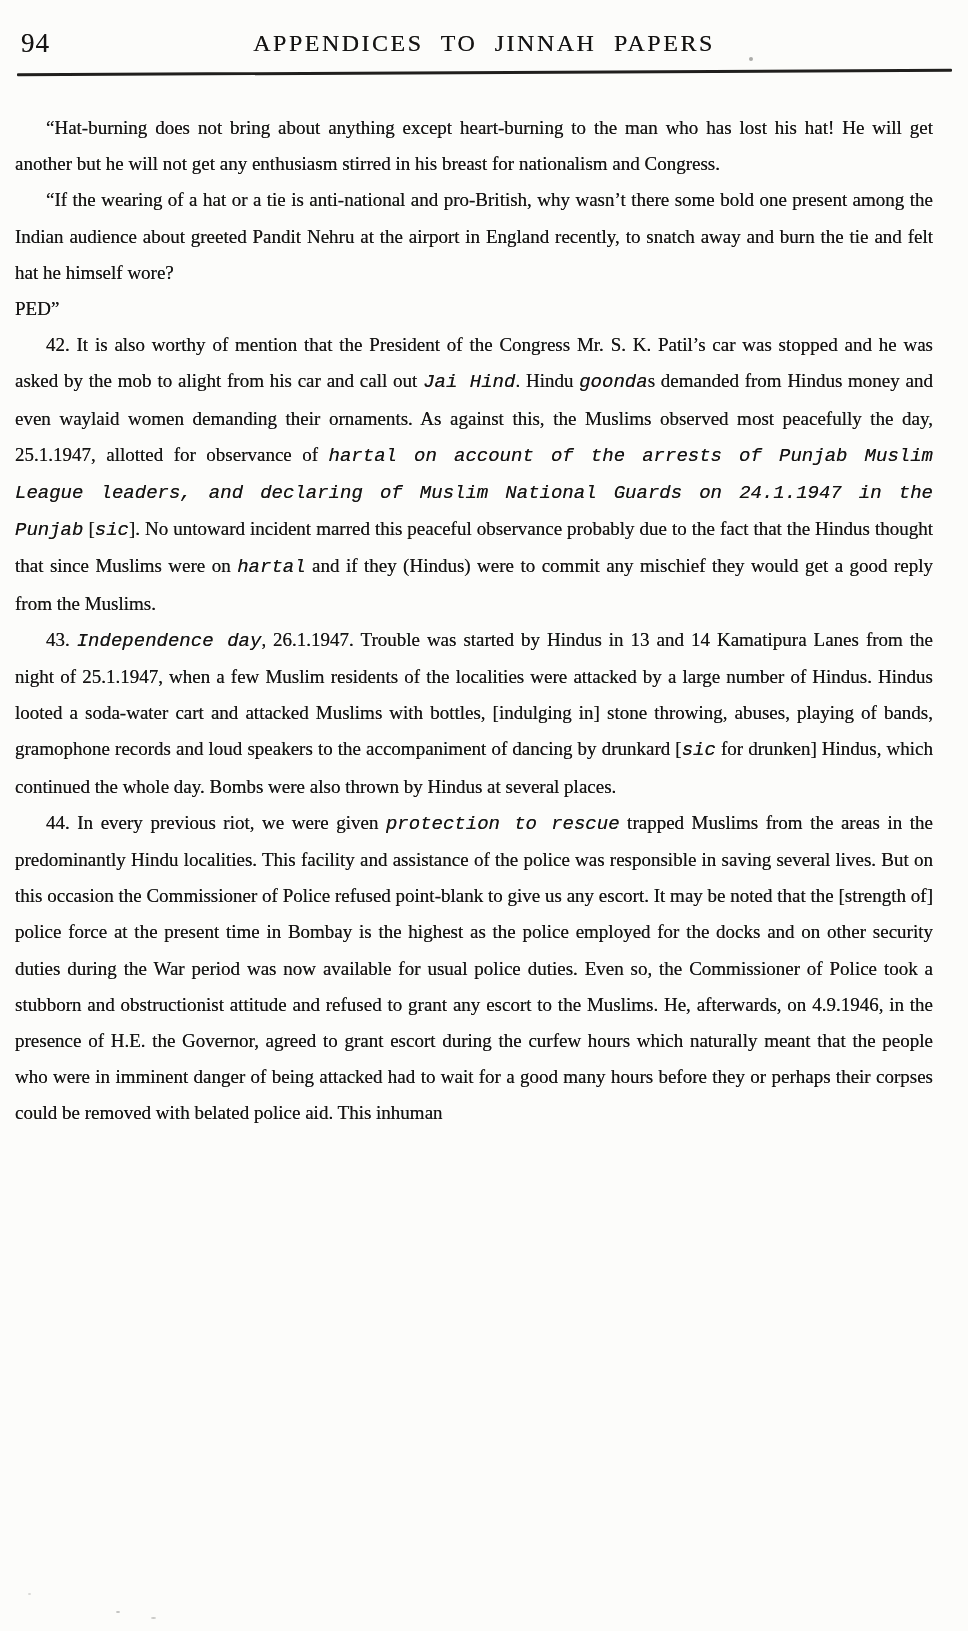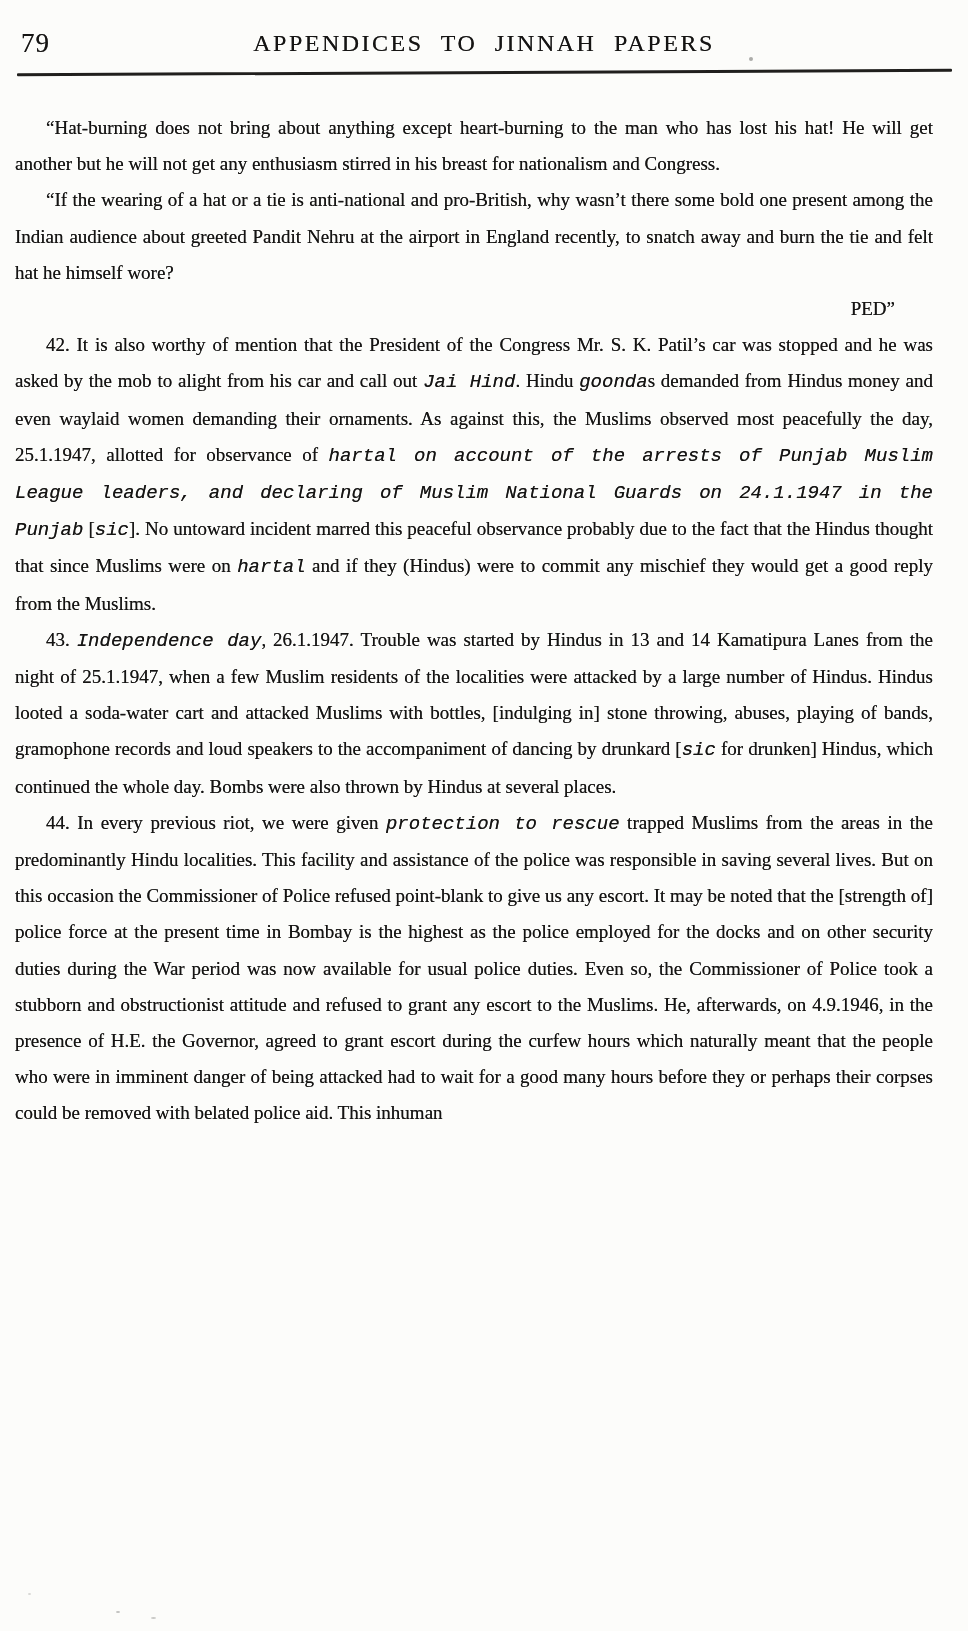--- a/index.html
+++ b/index.html
@@ -42,38 +42,38 @@
   
   .body-text {
     position: absolute; top: 110px; left: 15px; width: 918px;
     font-size: 19px;
     line-height: 36.2px;
     text-align: justify;
     text-shadow: 0 0 0.6px rgba(15,15,15,.75);
   }
   .body-text p { margin: 0; }
   .para.indent { text-indent: 31px; }
-  .para.right { text-align: right; padding-right: 38px; }
+  .para.right { padding-right: 38px; }
   .em { font-style: italic; font-family: Liberation Mono, monospace; }
   
   .artifact {
     position: absolute; background: #6a6a66; border-radius: 50%;
   }
   .artifact.dot-title { left: 749px; top: 57px; width: 4px; height: 4px; opacity: .55; }
   .artifact.speck-1 { left: 116px; top: 1611px; width: 4px; height: 2px; opacity: .4; }
   .artifact.speck-2 { left: 151px; top: 1617px; width: 5px; height: 2px; opacity: .35; }
   .artifact.smudge-left { left: 28px; top: 1593px; width: 3px; height: 2px; opacity: .25; }
 </style>
 </head>
 <body>
 
 <div class="page">
 
   <header class="running-head">
-    <span class="pagenum">79</span>
+    <span class="pagenum">94</span>
     <span class="title">APPENDICES TO JINNAH PAPERS</span>
   </header>
 
   <div class="rule"></div>
 
   <main class="body-text">
       <p class="para indent"><span>“Hat-burning does not bring about anything except heart-burning to the man who has lost his hat! He will get another but he will not get any enthusiasm stirred in his breast for nationalism and Congress.</span></p>
       <p class="para indent"><span>“If the wearing of a hat or a tie is anti-national and pro-British, why wasn’t there some bold one present among the Indian audience about greeted Pandit Nehru at the airport in England recently, to snatch away and burn the tie and felt hat he himself wore?</span></p>
       <p class="para right"><span>PED”</span></p>
       <p class="para indent"><span>42. It is also worthy of mention that the President of the Congress Mr. S. K. Patil’s car was stopped and he was asked by the mob to alight from his car and call out </span><span class="em">Jai Hind</span><span>. Hindu </span><span class="em">goonda</span><span>s demanded from Hindus money and even waylaid women demanding their ornaments. As against this, the Muslims observed most peacefully the day, 25.1.1947, allotted for observance of </span><span class="em">hartal on account of the arrests of Punjab Muslim League leaders, and declaring of Muslim National Guards on 24.1.1947 in the Punjab</span><span> [</span><span class="em">sic</span><span>]. No untoward incident marred this peaceful observance probably due to the fact that the Hindus thought that since Muslims were on </span><span class="em">hartal</span><span> and if they (Hindus) were to commit any mischief they would get a good reply from the Muslims.</span></p>

